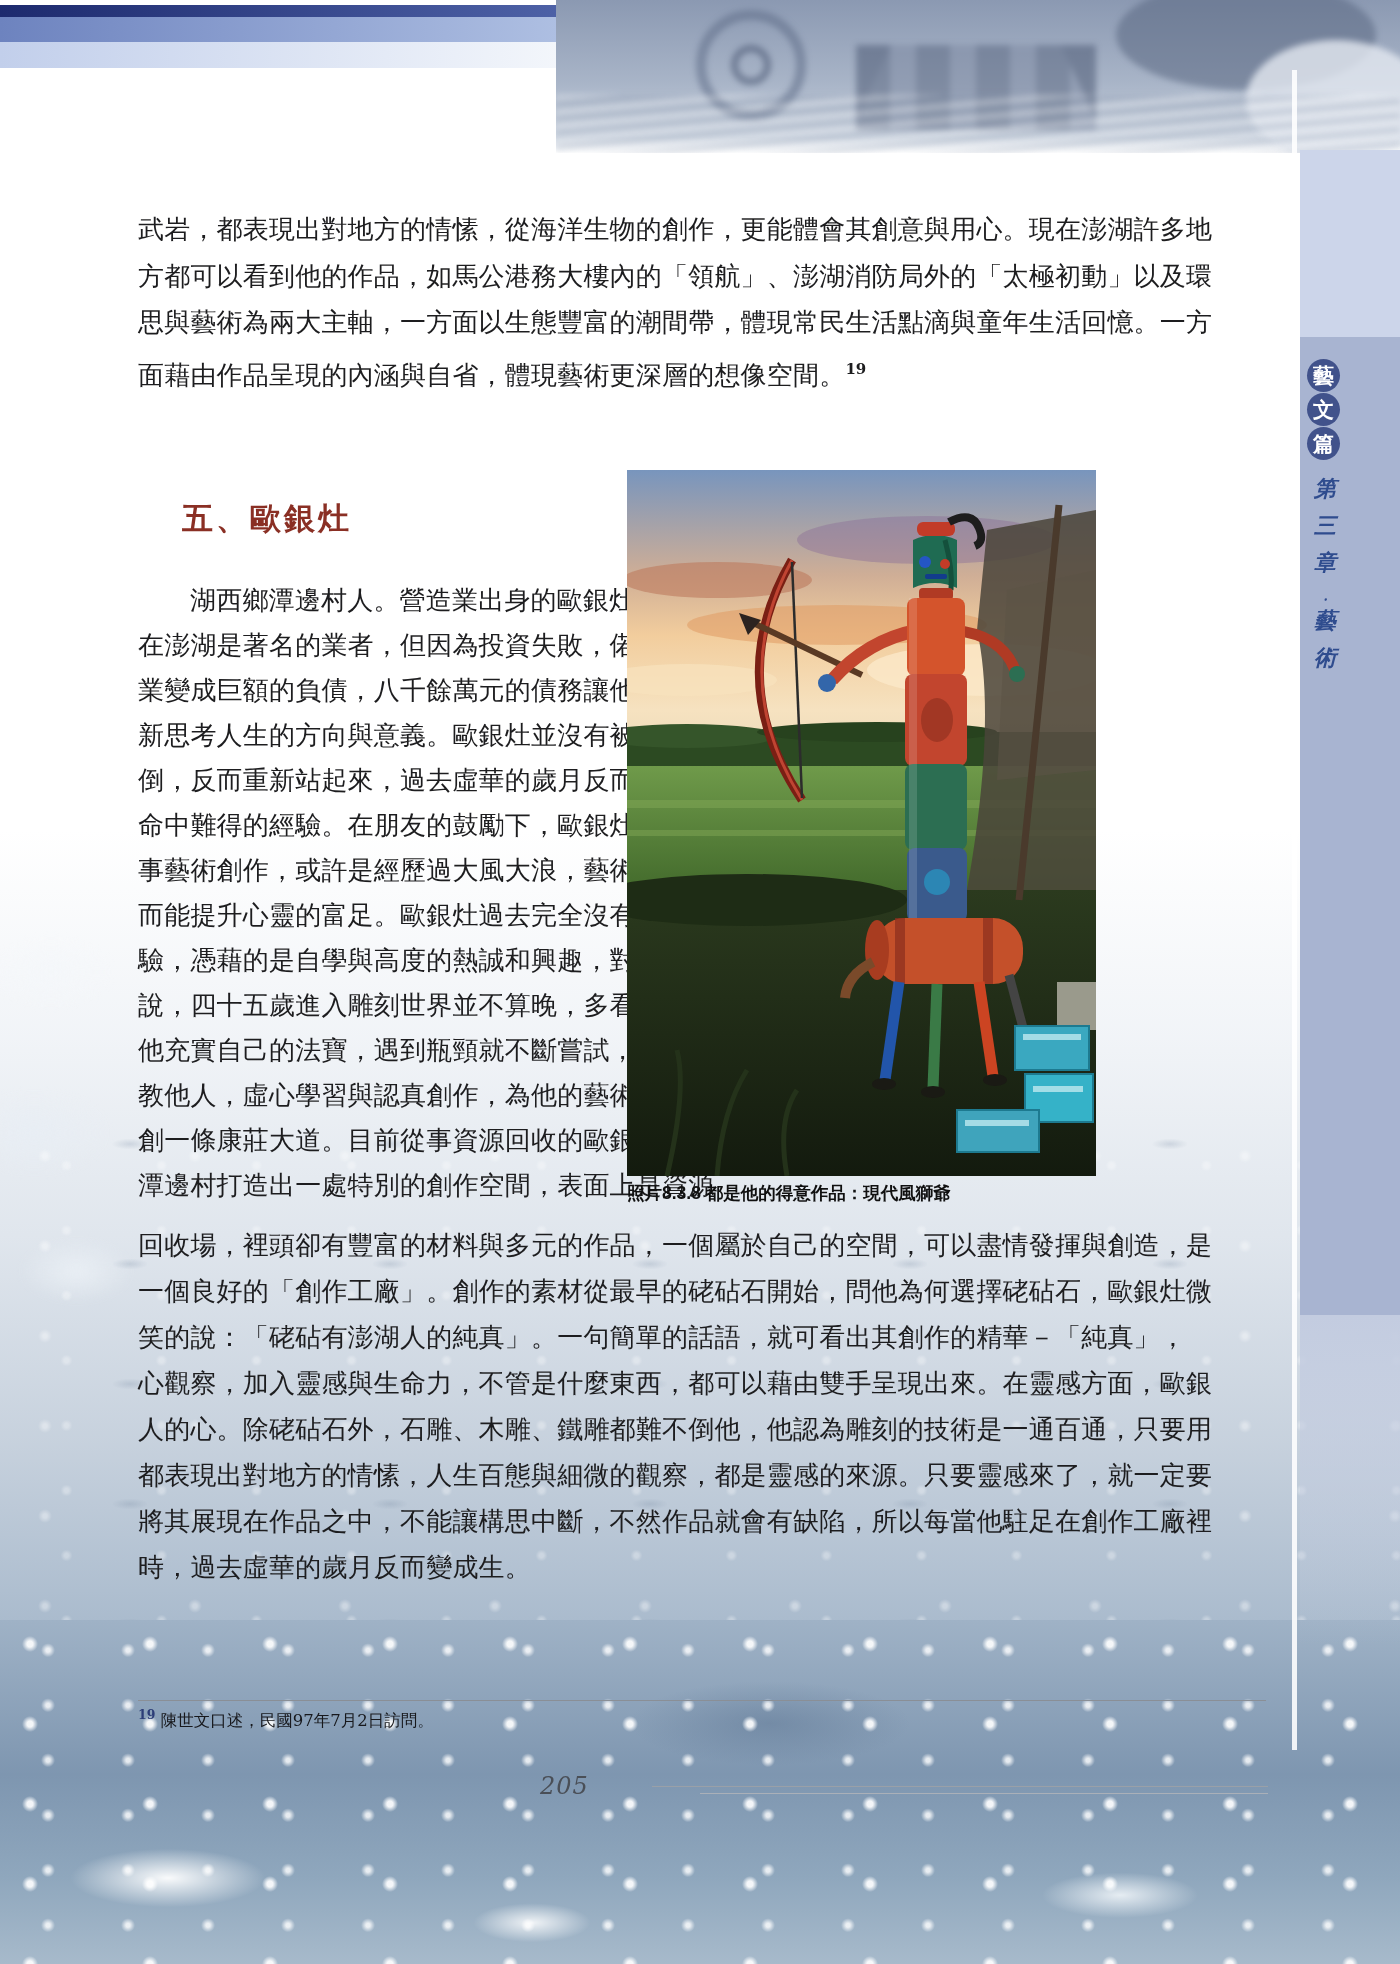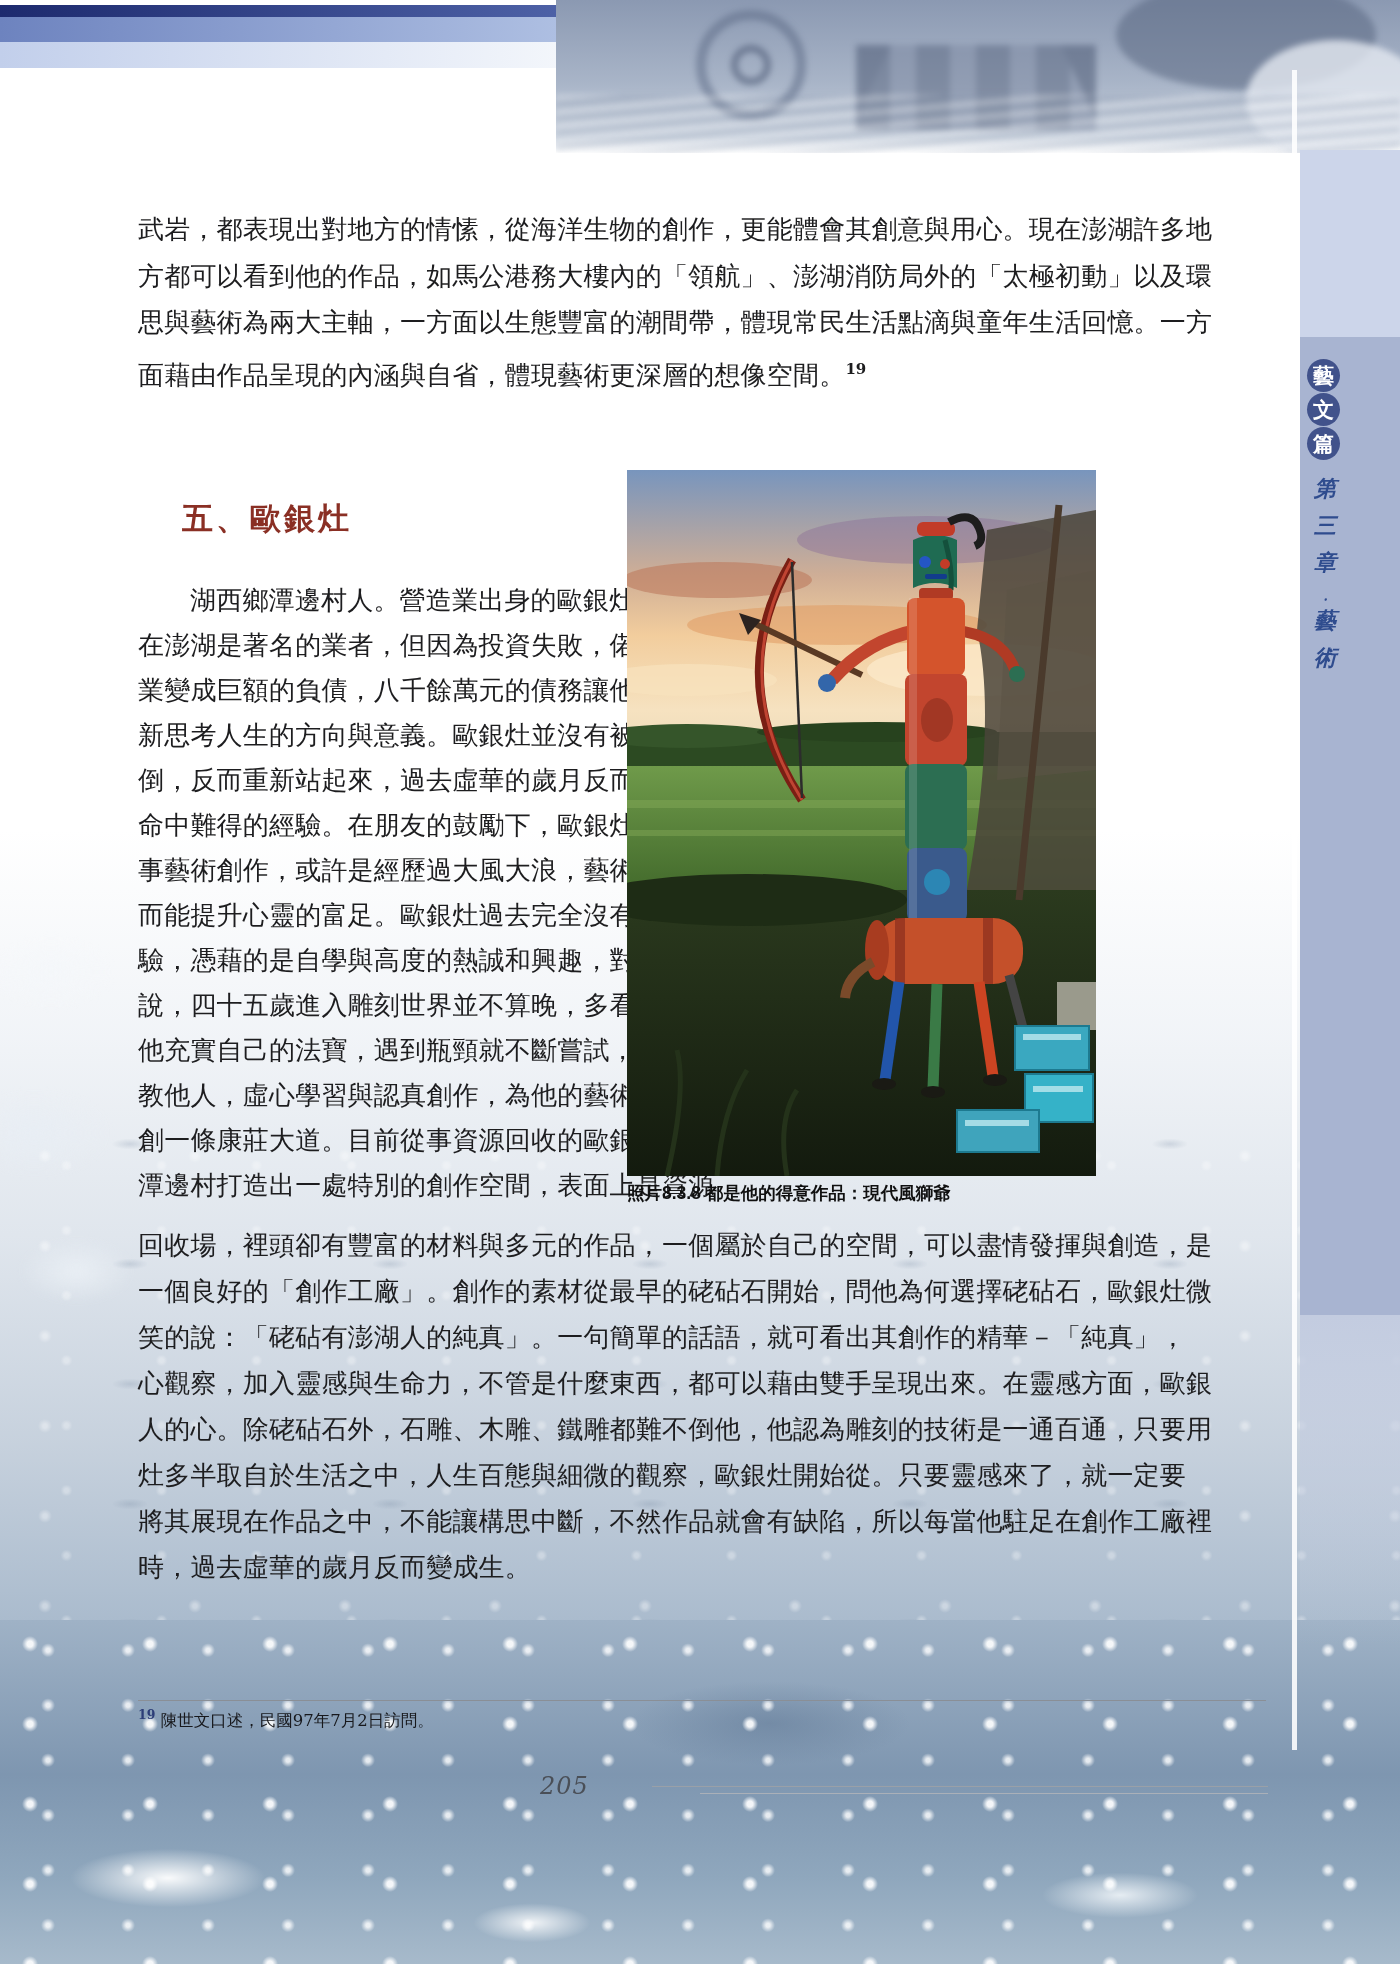--- a/index.html
+++ b/index.html
@@ -254,21 +254,21 @@
   <path d="M40 706 Q60 620 50 580 M90 706 Q95 640 120 600 M160 706 Q150 650 170 620" stroke="#24321a" stroke-width="5" fill="none"></path>
 </svg>
 <div class="abs caption">照片8.3.8 都是他的得意作品：現代風獅爺</div>
 
 <div class="abs fullcol">
   <div class="bodyline">回收場，裡頭卻有豐富的材料與多元的作品，一個屬於自己的空間，可以盡情發揮與創造，是</div>
   <div class="bodyline">一個良好的「創作工廠」。創作的素材從最早的硓砧石開始，問他為何選擇硓砧石，歐銀灶微</div>
   <div class="bodyline">笑的說：「硓砧有澎湖人的純真」。一句簡單的話語，就可看出其創作的精華－「純真」，</div>
   <div class="bodyline">心觀察，加入靈感與生命力，不管是什麼東西，都可以藉由雙手呈現出來。在靈感方面，歐銀</div>
   <div class="bodyline">人的心。除硓砧石外，石雕、木雕、鐵雕都難不倒他，他認為雕刻的技術是一通百通，只要用</div>
-  <div class="bodyline">灶多半取自於生活之中，人生百態與細微的觀察，歐銀灶開始從。只要靈感來了，就一定要</div>
+  <div class="bodyline">都表現出對地方的情愫，人生百態與細微的觀察，都是靈感的來源。只要靈感來了，就一定要</div>
   <div class="bodyline">將其展現在作品之中，不能讓構思中斷，不然作品就會有缺陷，所以每當他駐足在創作工廠裡</div>
   <div class="bodyline">時，過去虛華的歲月反而變成生。</div>
 </div>
 
 <div class="abs fn-rule"></div>
 <div class="abs footnote"><span class="fn-mark">19</span>
   <span>陳世文口述，民國97年7月2日訪問。</span></div>
 
 <div class="abs pagenum">205</div>
 <div class="abs foot-line1"></div>

